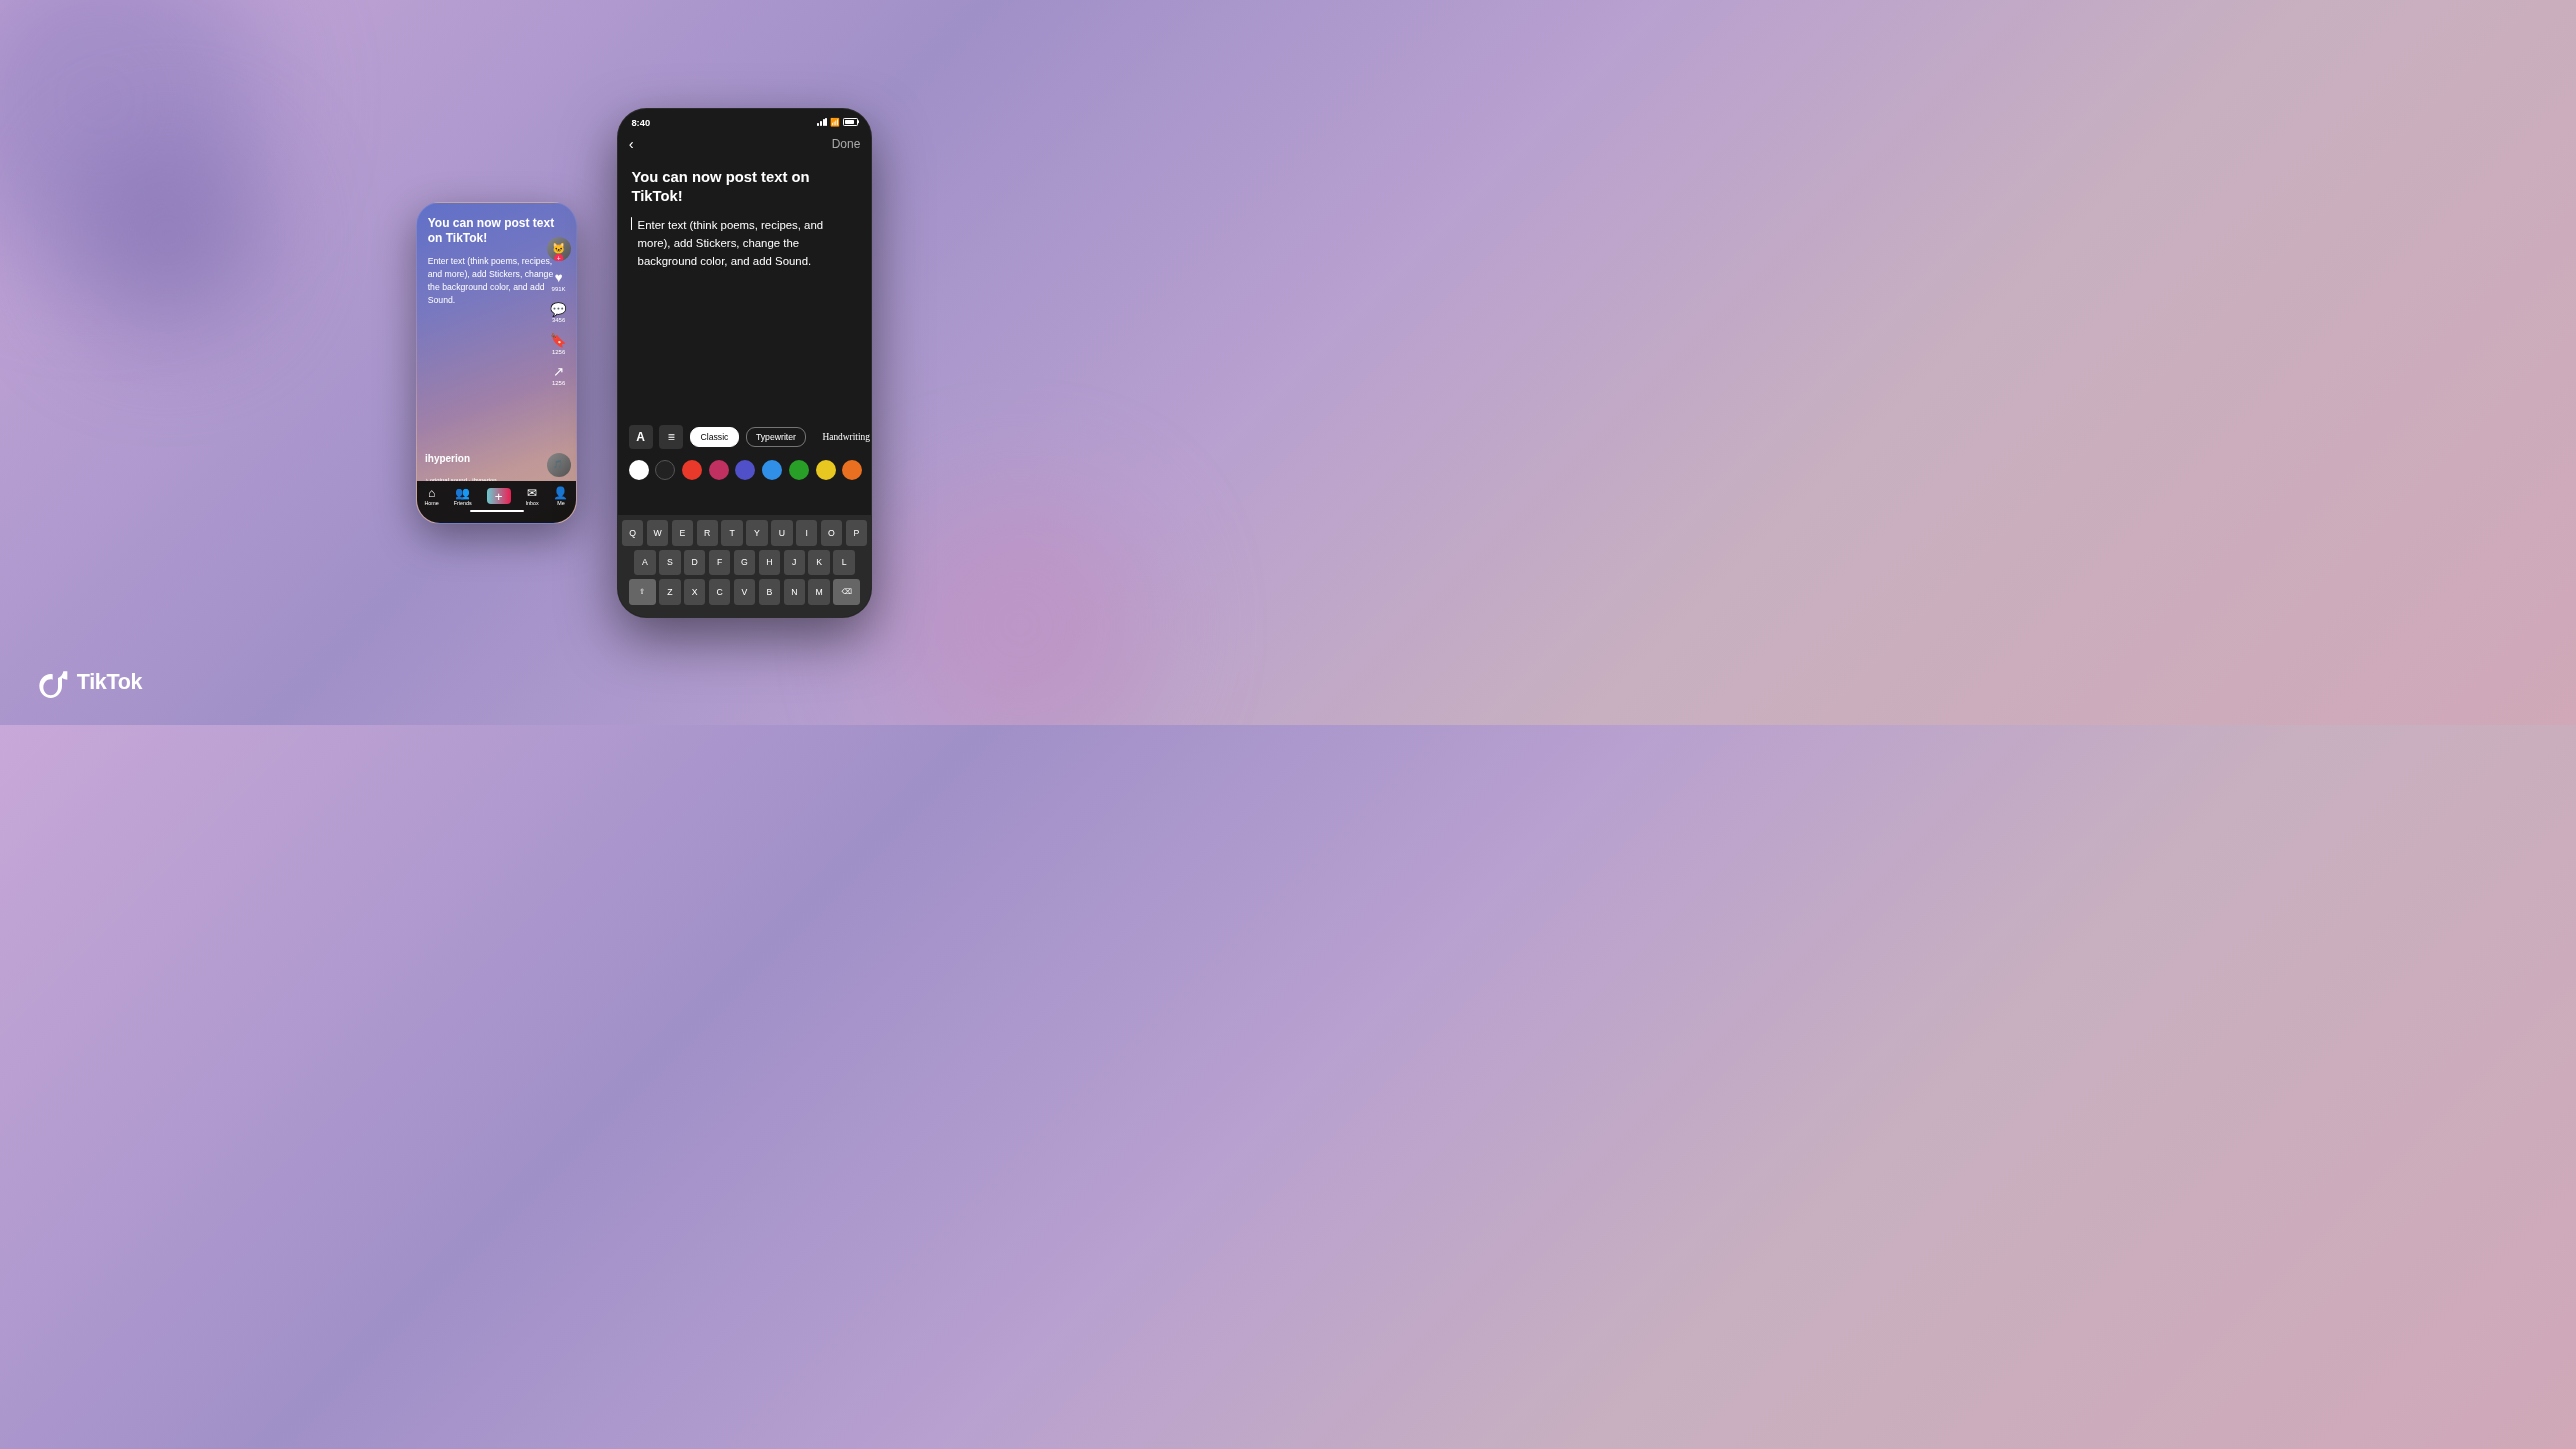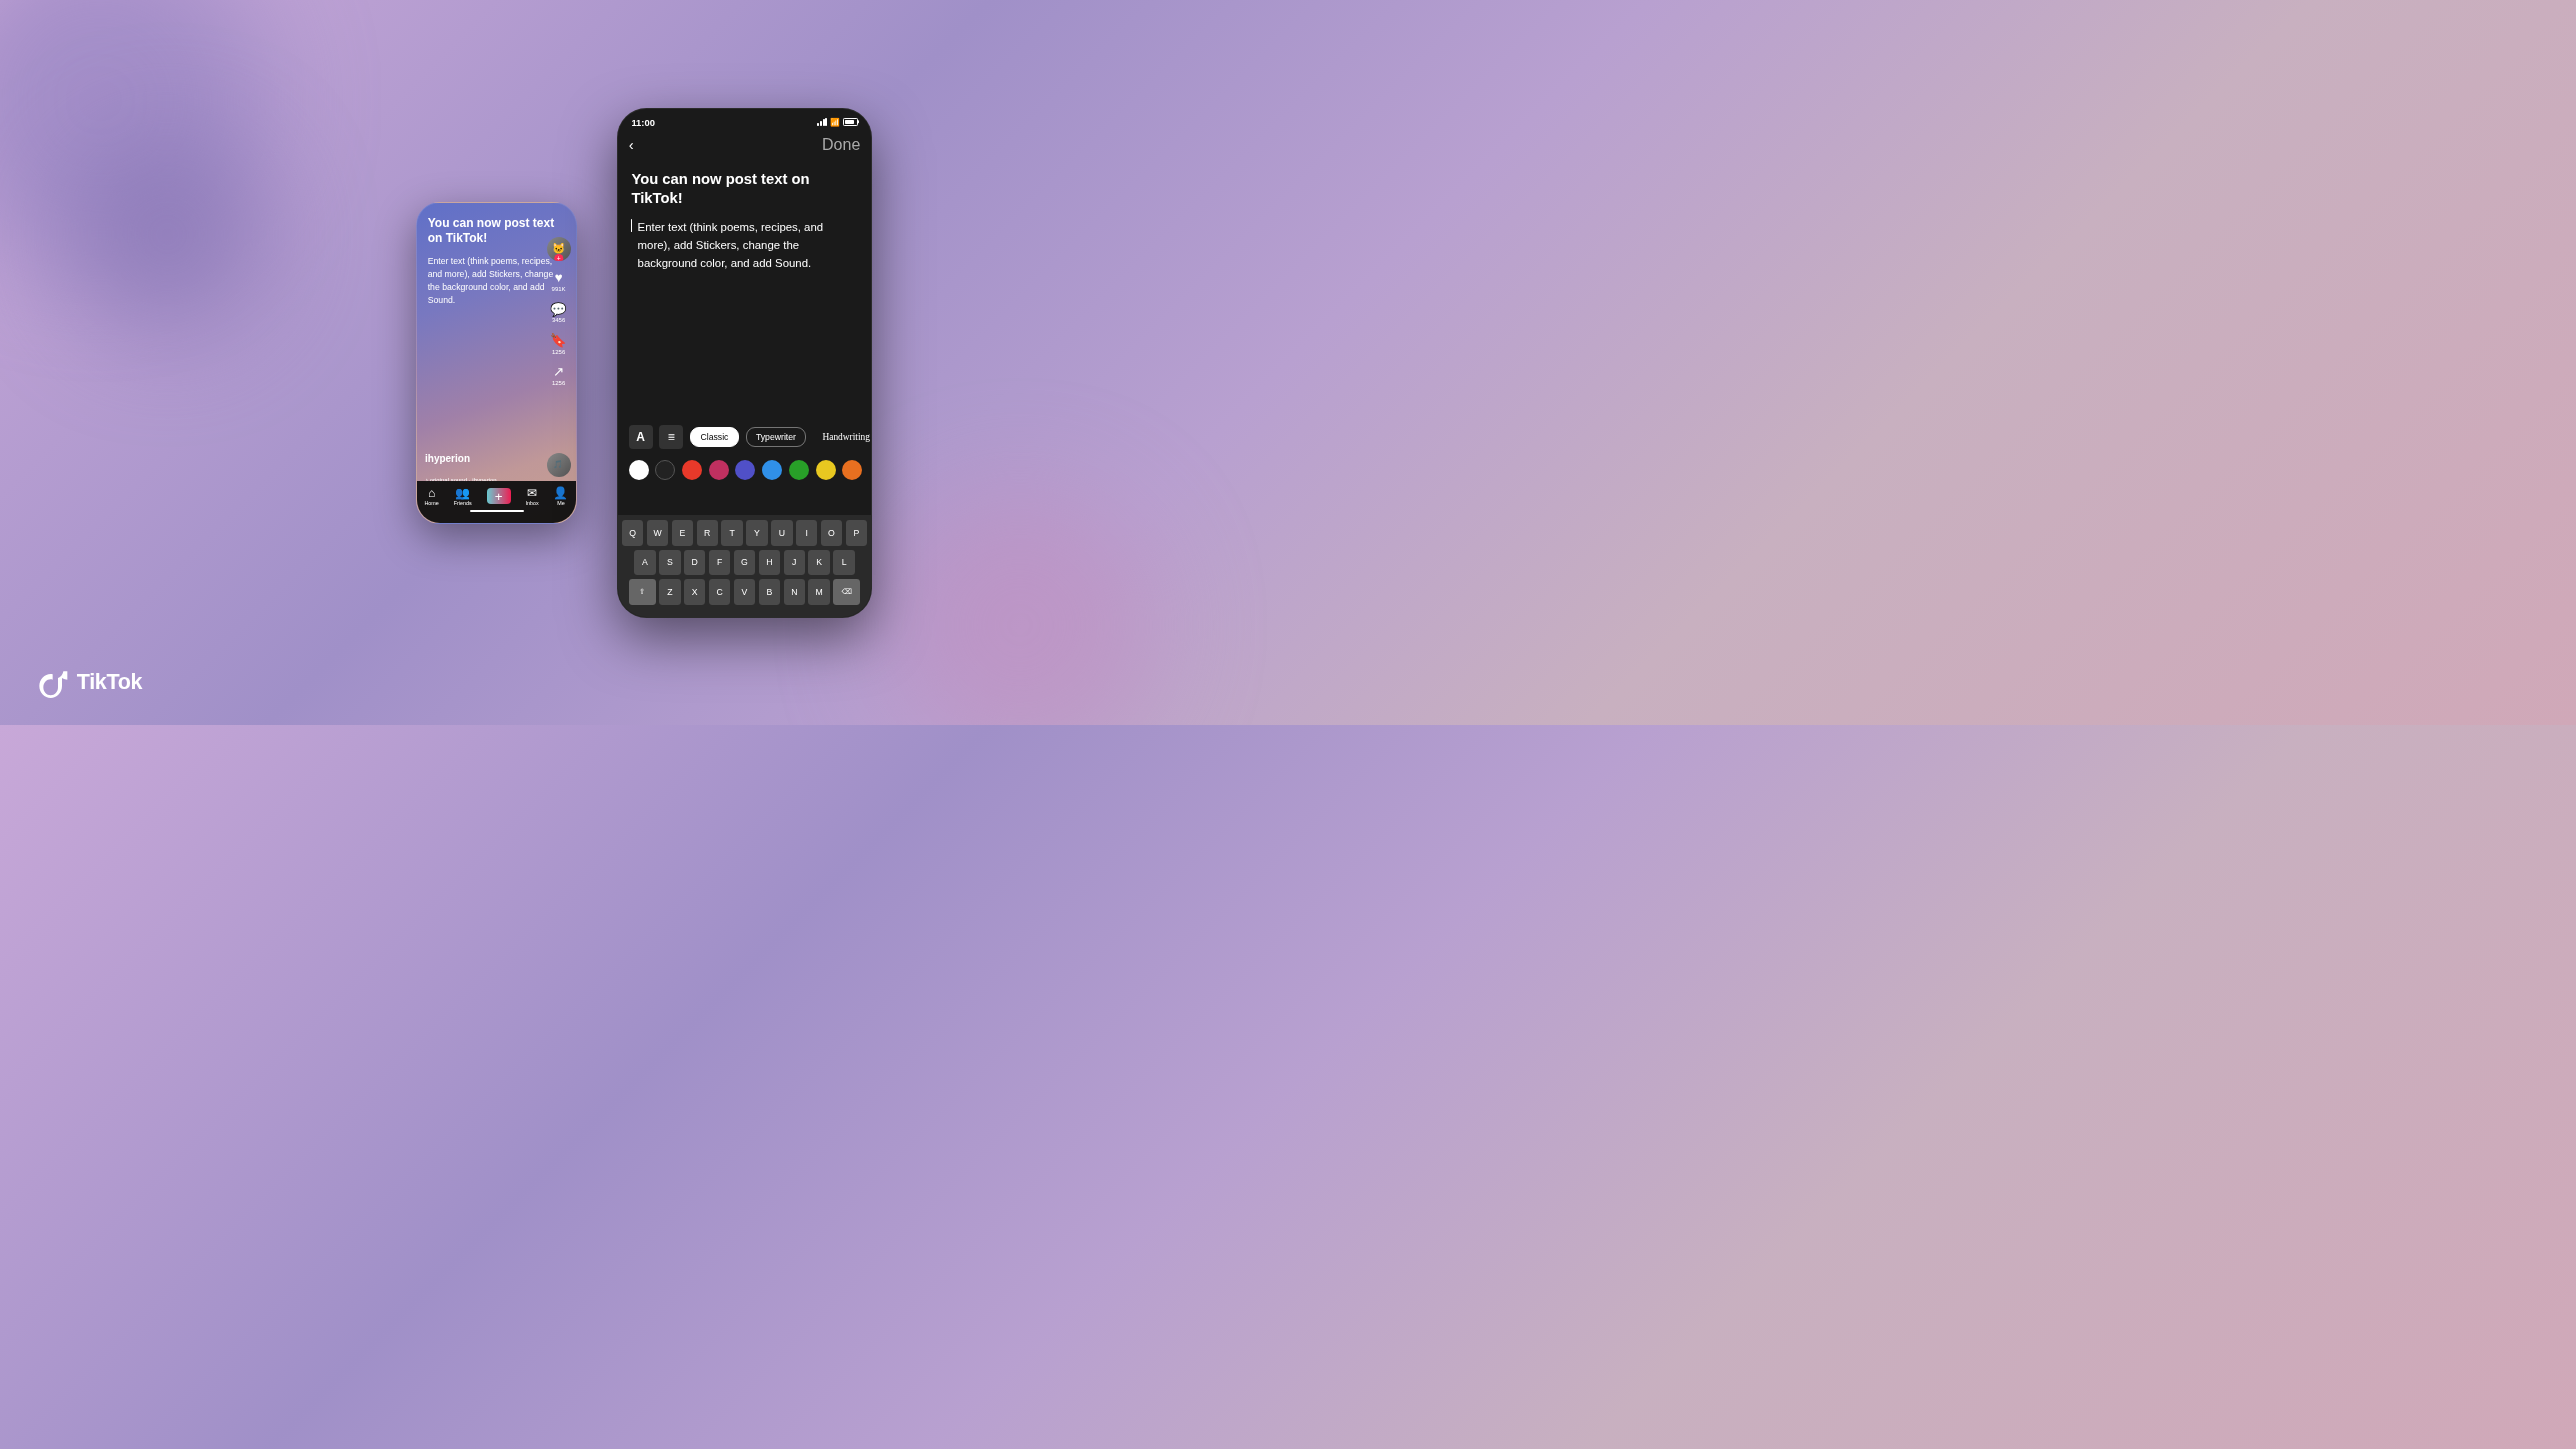--- a/index.html
+++ b/index.html
@@ -307,21 +307,21 @@
     }
 
     .back-btn {
       color: white;
       font-size: 14.8px;
       cursor: pointer;
     }
 
     .done-btn {
       color: #aaa;
-      font-size: 16px;
+      font-size: 12px;
       cursor: pointer;
     }
 
     .phone-right-content {
       padding: 10.7px 13.4px;
     }
 
     .content-text-title {
       color: white;
       font-size: 14.8px;
@@ -581,21 +581,21 @@
           <span>Me</span>
         </div>
       </div>
       <div class="bottom-bar-line"></div>
     </div>
   </div>
 
   <div class="phone-right">
 
     <div class="phone-right-status">
-      <span>11:00</span>
+      <span>8:40</span>
       <div class="status-icons">
         <div class="signal-bars">
           <div class="signal-bar" style="height: 2.7px;"></div>
           <div class="signal-bar" style="height: 4.7px;"></div>
           <div class="signal-bar" style="height: 6.7px;"></div>
           <div class="signal-bar" style="height: 8px;"></div>
         </div>
         <span class="wifi-icon">📶</span>
         <div class="battery-icon">
           <div class="battery-fill"></div>

